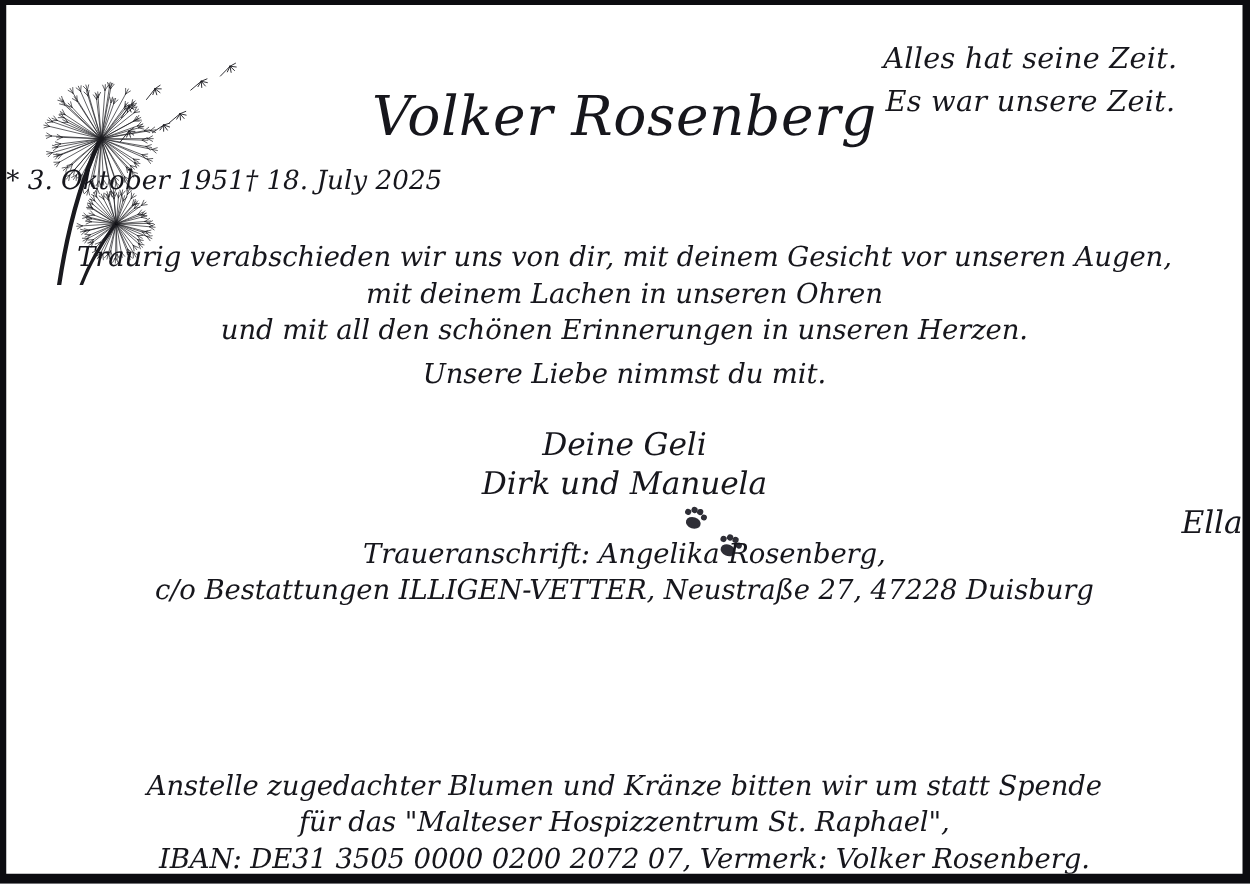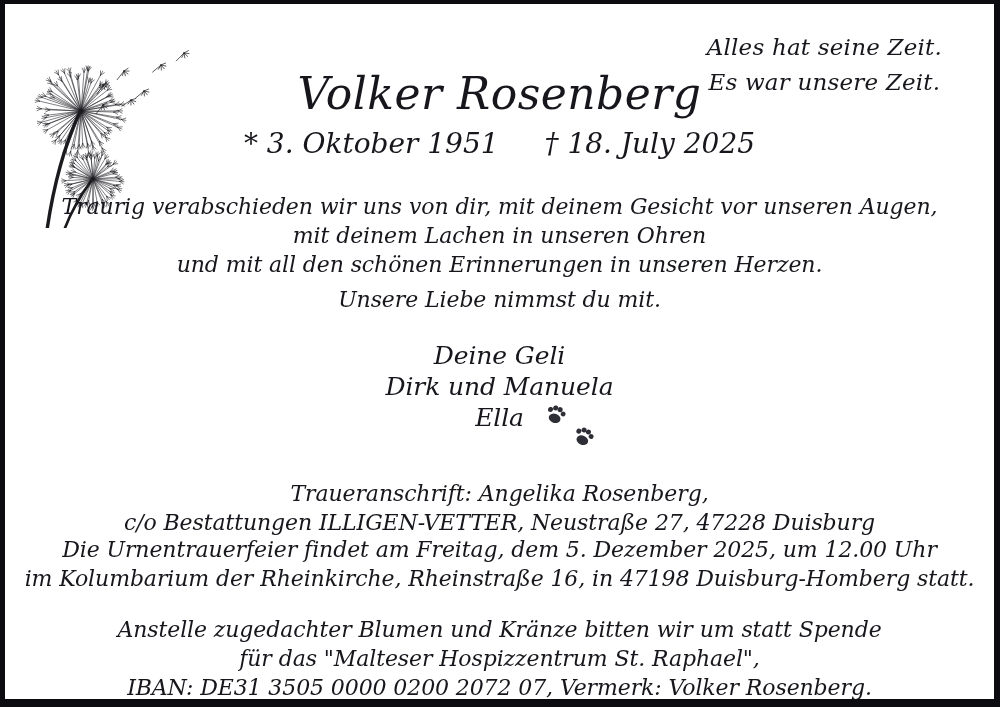--- a/index.html
+++ b/index.html
@@ -48,41 +48,39 @@
     font-weight: normal;
     line-height: 56px;
     letter-spacing: 0.5px;
   }
   .dates-row {
     position: absolute;
     top: 124px;
     left: 0;
     width: 100%;
     display: flex;
-    justify-content: center;
-    gap: 46px;
-    font-size: 28px;
+    font-size: 21px;
     line-height: 32px;
   }
   .block {
     position: absolute;
     left: 0;
     width: 100%;
     text-align: center;
     font-size: 22px;
     line-height: 29px;
     letter-spacing: -0.1px;
   }
   .farewell   { top: 188px; }
   .love-line  { top: 281px; }
   .mourners   { top: 336px; font-size: 25px; line-height: 31px; }
-  .address    { top: 475px; }
+  .address    { top: 425px; }
   .ceremony   { top: 531px; }
   .donation   { top: 611px; }
-  .ella-line { position: relative; display: block; }
+  .ella-line { position: relative; display: block; text-align: right; }
   .paw-prints {
     position: absolute;
     left: 535px;
     top: 60px;
     width: 64px;
     height: 54px;
   }
 </style>
 </head>
 <body>
@@ -149,24 +147,20 @@
         </g>
       </g>
     </svg>
   </div>
 
   <div class="block address">
     <div>Traueranschrift: Angelika Rosenberg,</div>
     <div>c/o Bestattungen ILLIGEN-VETTER, Neustraße 27, 47228 Duisburg</div>
   </div>
 
-  <div class="block ceremony">
-    <div>Die Urnentrauerfeier findet am Freitag, dem 5. Dezember 2025, um 12.00 Uhr</div>
-    <div>im Kolumbarium der Rheinkirche, Rheinstraße 16, in 47198 Duisburg-Homberg statt.</div>
-  </div>
 
   <div class="block donation">
     <div>Anstelle zugedachter Blumen und Kränze bitten wir um statt Spende</div>
     <div>für das "Malteser Hospizzentrum St. Raphael",</div>
     <div>IBAN: DE31 3505 0000 0200 2072 07, Vermerk: Volker Rosenberg.</div>
   </div>
 
 </div>
 
 </body></html>

